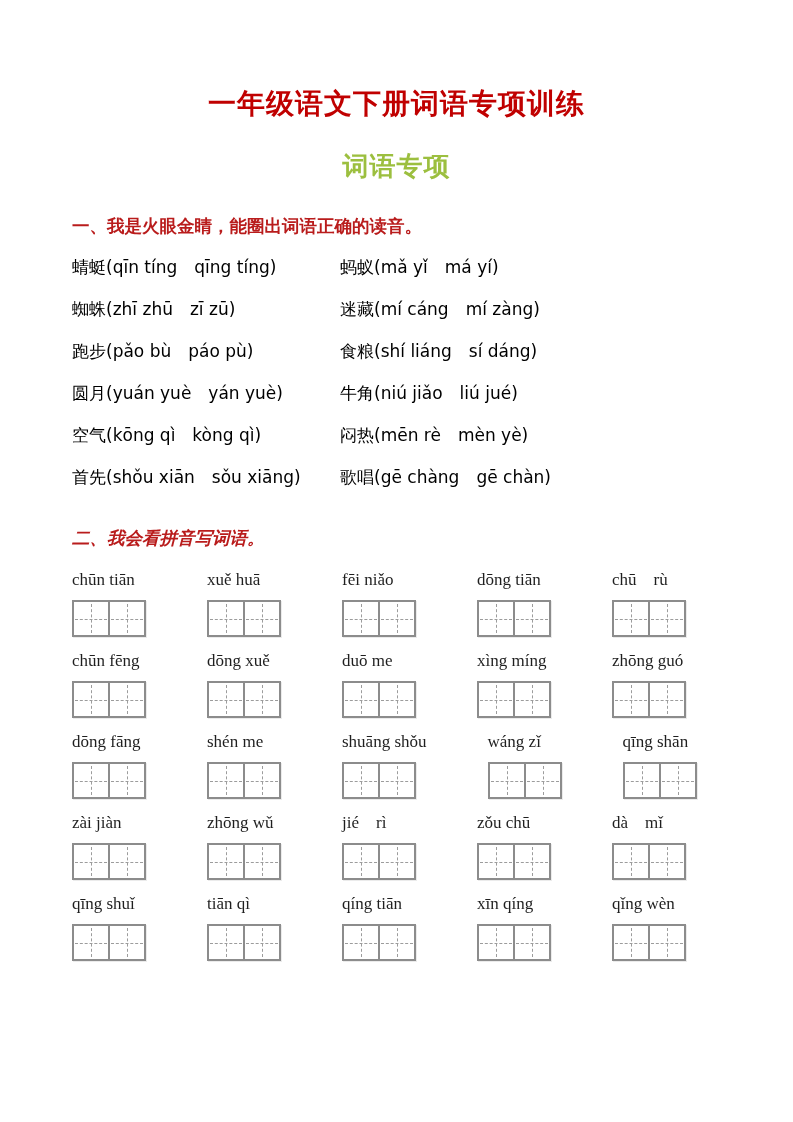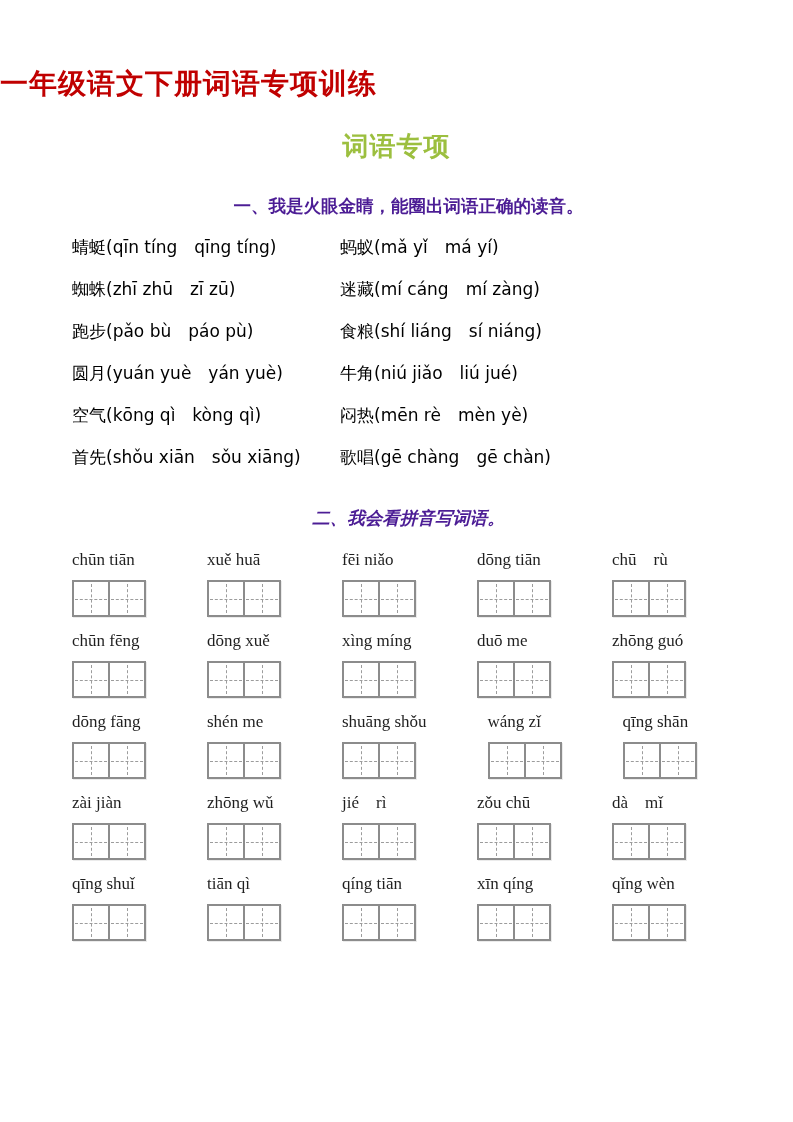--- a/index.html
+++ b/index.html
@@ -6,43 +6,42 @@
   body {
     width: 793px; height: 1122px;
     background: #ffffff;
     font-family: "DejaVu Sans", "Liberation Sans", sans-serif;
     color: #222222;
     overflow: hidden;
   }
   .page { width: 793px; height: 1122px; box-sizing: border-box; }
 
   .title {
-    margin: 68px 0 0 0;
-    text-align: left;
+    margin: 88px 0 0 0;
+    text-align: center;
     font-size: 28px; line-height: 32px;
     font-weight: 700;
     color: #c00000;
     letter-spacing: 1px;
   }
   .subtitle {
     margin: 31px 0 0 0;
     text-align: center;
     font-size: 26px; line-height: 30px;
     font-weight: 700;
     color: #9cbf3f;
     letter-spacing: 1px;
   }
 
   .content { margin: 0 48px 0 72px; }
 
   .s-heading {
     font-weight: 700;
     font-size: 17.5px; line-height: 24px;
-    color: #4c1d95;
-    text-align: center;
+    color: #b91c1c;
   }
 
   .section1 { margin-top: 33px; }
   .section1 .s-heading { margin-bottom: 17px; }
   .s1-row {
     display: flex;
     font-size: 17px; line-height: 24px;
     margin-bottom: 18px;
     color: #000000;
     white-space: nowrap;
@@ -104,21 +103,21 @@
       <div class="s1-row">
         <span class="s1-cell-left">蜻蜓(qīn tíng　qīng tíng)</span>
         <span class="s1-cell-right">蚂蚁(mǎ yǐ　má yí)</span>
       </div>
       <div class="s1-row">
         <span class="s1-cell-left">蜘蛛(zhī zhū　zī zū)</span>
         <span class="s1-cell-right">迷藏(mí cáng　mí zàng)</span>
       </div>
       <div class="s1-row">
         <span class="s1-cell-left">跑步(pǎo bù　páo pù)</span>
-        <span class="s1-cell-right">食粮(shí liáng　sí niáng)</span>
+        <span class="s1-cell-right">食粮(shí liáng　sí dáng)</span>
       </div>
       <div class="s1-row">
         <span class="s1-cell-left">圆月(yuán yuè　yán yuè)</span>
         <span class="s1-cell-right">牛角(niú jiǎo　liú jué)</span>
       </div>
       <div class="s1-row">
         <span class="s1-cell-left">空气(kōng qì　kòng qì)</span>
         <span class="s1-cell-right">闷热(mēn rè　mèn yè)</span>
       </div>
       <div class="s1-row">
@@ -180,28 +179,28 @@
             </div>
         </div>
         <div class="py-block">
           <div class="pinyin">dōng xuě</div>
           <div class="tzg">
               <div class="tzg-cell"></div>
               <div class="tzg-cell"></div>
             </div>
         </div>
         <div class="py-block">
+          <div class="pinyin">duō me</div>
+          <div class="tzg">
+              <div class="tzg-cell"></div>
+              <div class="tzg-cell"></div>
+            </div>
+        </div>
+        <div class="py-block">
           <div class="pinyin">xìng míng</div>
-          <div class="tzg">
-              <div class="tzg-cell"></div>
-              <div class="tzg-cell"></div>
-            </div>
-        </div>
-        <div class="py-block">
-          <div class="pinyin">duō me</div>
           <div class="tzg">
               <div class="tzg-cell"></div>
               <div class="tzg-cell"></div>
             </div>
         </div>
         <div class="py-block">
           <div class="pinyin">zhōng guó</div>
           <div class="tzg">
               <div class="tzg-cell"></div>
               <div class="tzg-cell"></div>

